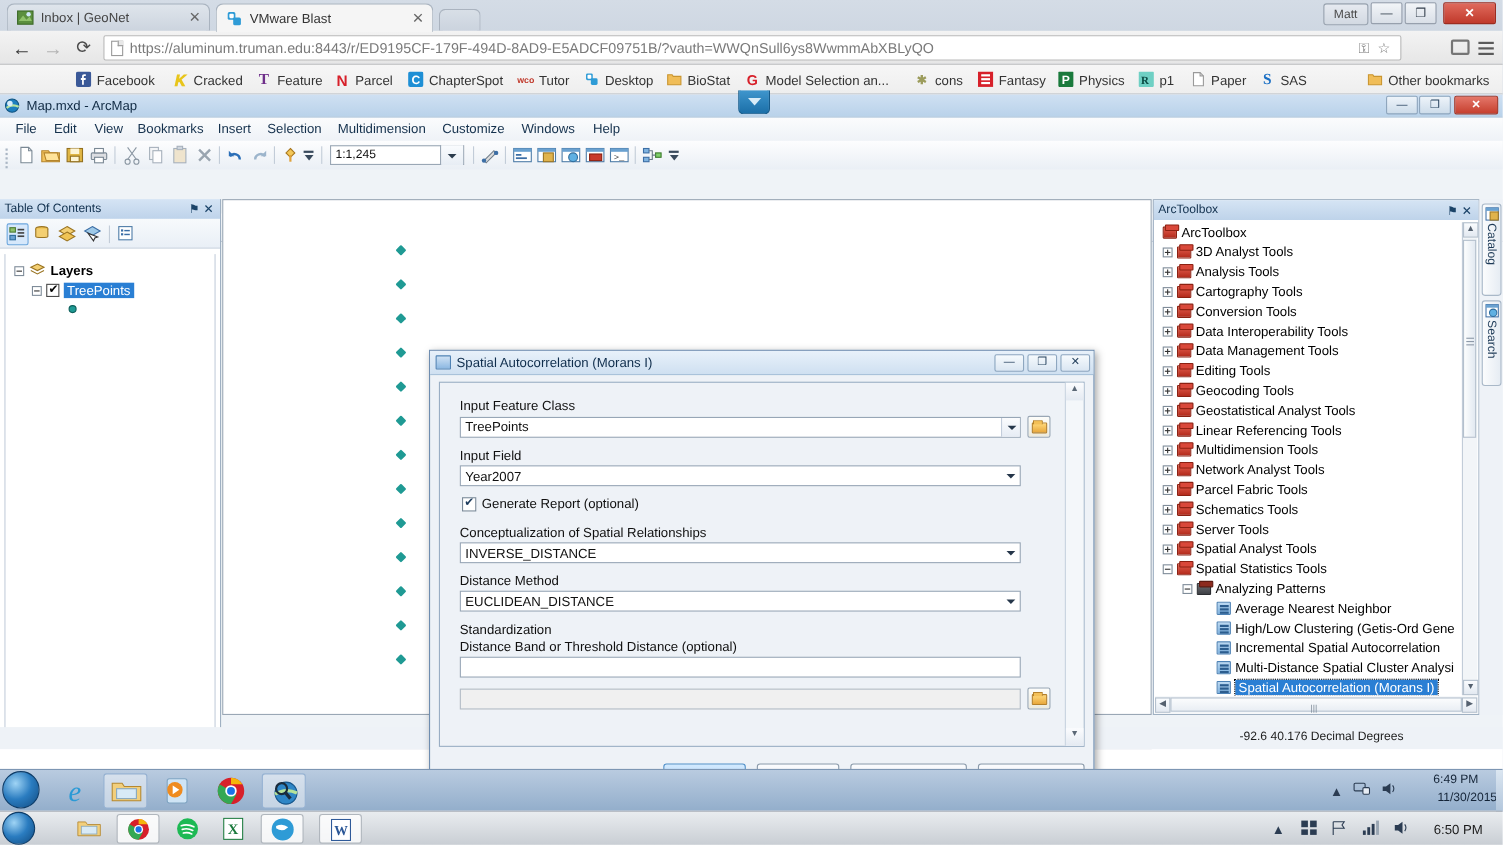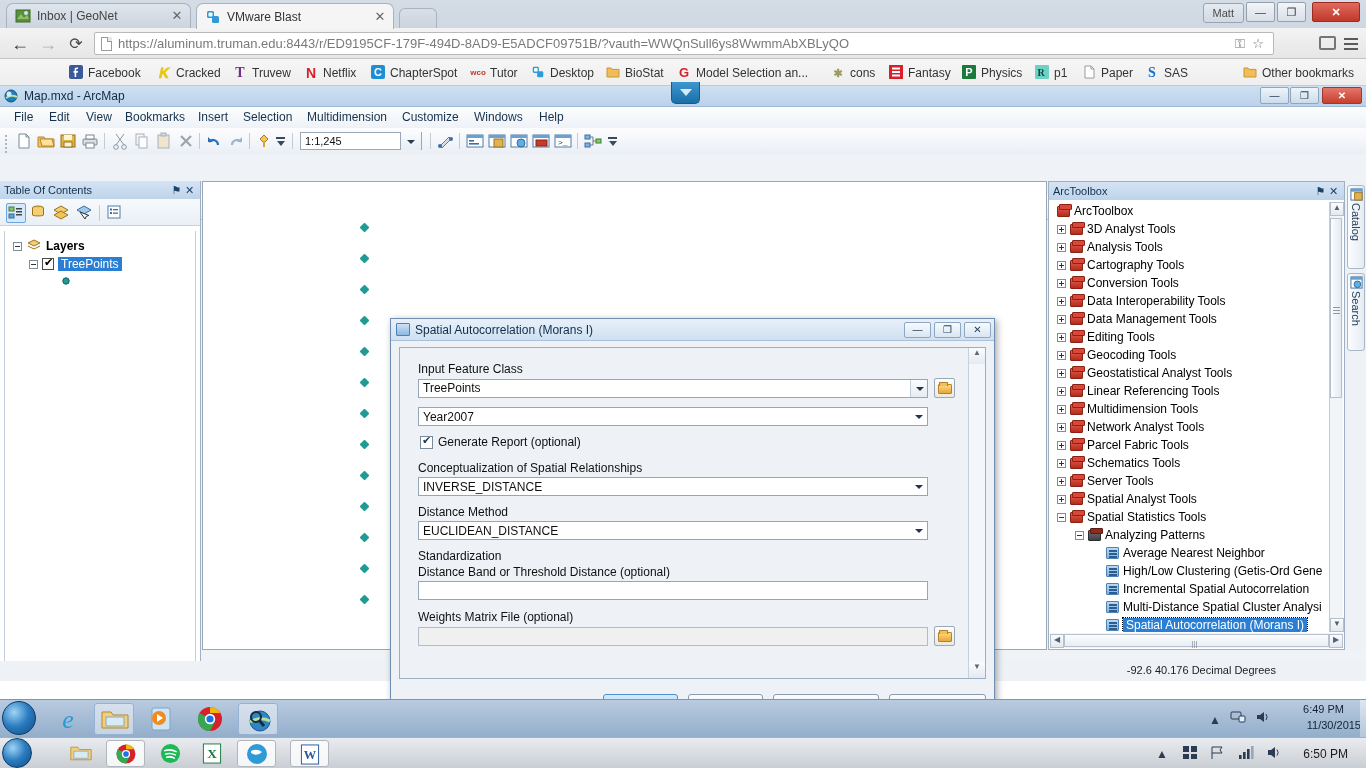--- a/index.html
+++ b/index.html
@@ -360,26 +360,26 @@
       <span>Facebook</span>
     </div>
 
     <div class="bm" style="left:152px;">
       <span class="bm-ic" style="color:#e8c51a;font-size:14px;">𝑲</span>
       <span>Cracked</span>
     </div>
 
     <div class="bm" style="left:228px;">
       <span class="bm-ic" style="color:#6f2f8a;font-size:14px;font-family:'Liberation Serif',serif;">T</span>
-      <span>Truvew</span>
+      <span>Feature</span>
     </div>
 
     <div class="bm" style="left:299px;">
       <span class="bm-ic" style="color:#d7202a;font-size:14px;">N</span>
-      <span>Netflix</span>
+      <span>Parcel</span>
     </div>
 
     <div class="bm" style="left:366px;">
       <span class="bm-ic">
         <svg width="14" height="14" viewBox="0 0 14 14">
             <rect width="14" height="14" rx="2" fill="#1e8fd5"></rect>
             <text x="7" y="11" font-size="11" fill="#fff" text-anchor="middle" font-family="Liberation Sans">C</text>
           </svg>
       </span>
       <span>ChapterSpot</span>
@@ -1078,20 +1078,21 @@
         <div class="frow">
           <span class="fctl">
             <span class="fval">TreePoints</span>
             <span class="fdd"></span>
           </span>
           <span class="fbrowse">
               <span class="folder"></span>
             </span>
         </div>
 
+        <div class="flabel">Input Field</div>
         <div class="frow" style="padding-right:27px">
           <span class="fctl">
             <span class="fval">Year2007</span>
             <span class="fdd plain"></span>
           </span>
         </div>
 
         <div class="ckrow">
           <span class="ckbox"></span>
           <span class="cklbl">Generate Report (optional)</span>
@@ -1115,21 +1116,20 @@
 
         <div class="flabel">Standardization</div>
 
         <div class="flabel">Distance Band or Threshold Distance (optional)</div>
         <div class="frow" style="padding-right:27px">
           <span class="fctl">
             <span class="fval"></span>
           </span>
         </div>
 
-        <div class="flabel" style="margin-top:10px">Weights Matrix File (optional)</div>
         <div class="frow">
           <span class="fctl" style="background:#f0f0f0;border-color:#b3bcc6;">
             <span class="fval"></span>
           </span>
           <span class="fbrowse">
               <span class="folder"></span>
             </span>
         </div>
 
       </div>

